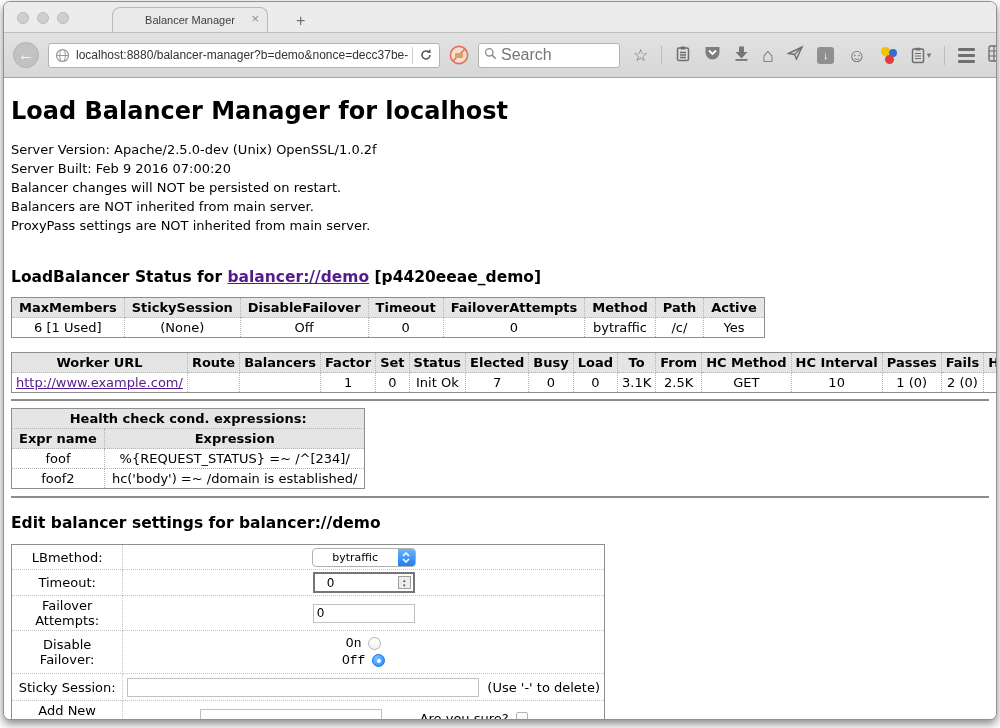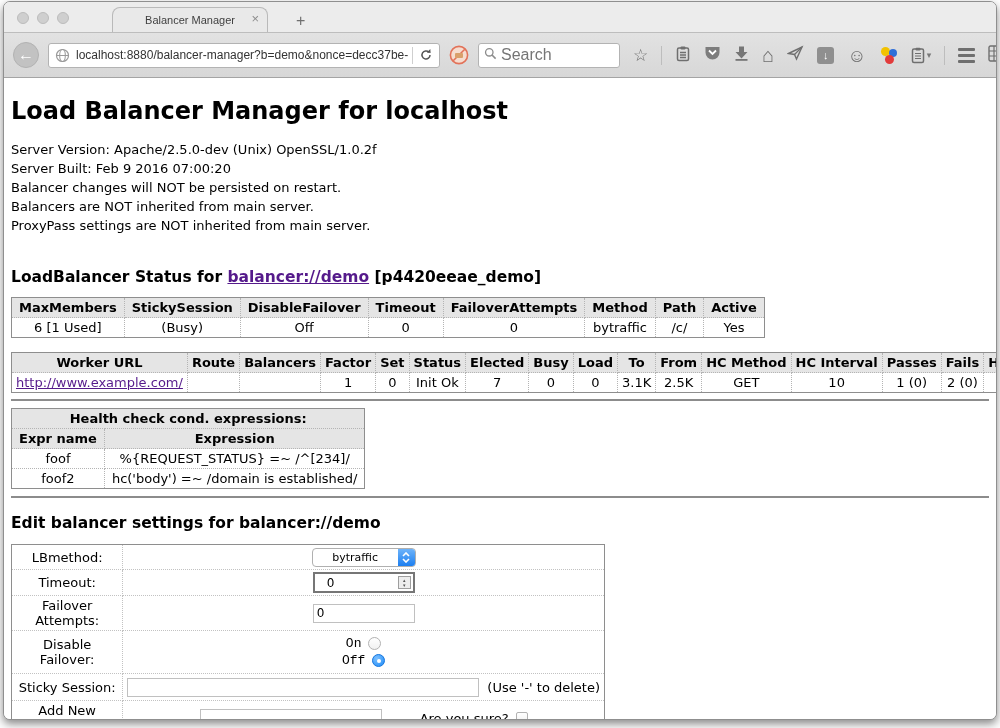--- a/index.html
+++ b/index.html
@@ -255,21 +255,21 @@
         <th>StickySession</th>
         <th>DisableFailover</th>
         <th>Timeout</th>
         <th>FailoverAttempts</th>
         <th>Method</th>
         <th>Path</th>
         <th>Active</th>
       </tr>
       <tr>
         <td>6 [1 Used]</td>
-        <td>(Busy)</td>
+        <td>(None)</td>
         <td>Off</td>
         <td>0</td>
         <td>0</td>
         <td>bytraffic</td>
         <td>/c/</td>
         <td>Yes</td>
       </tr>
     </tbody>
       </table>
 

